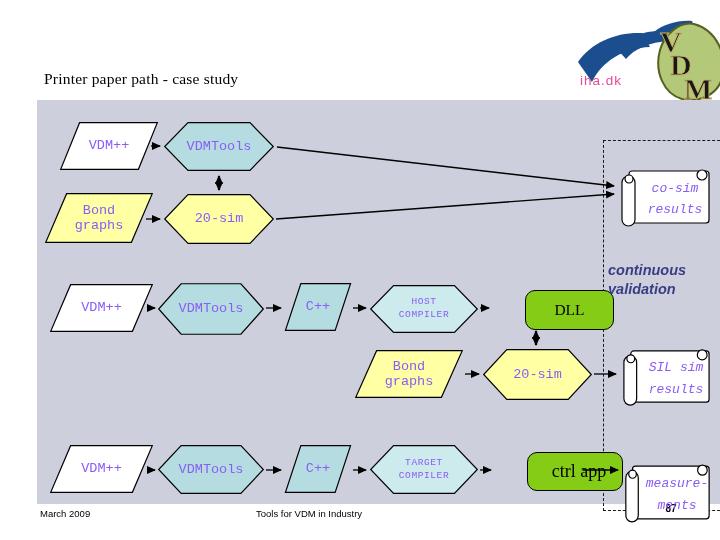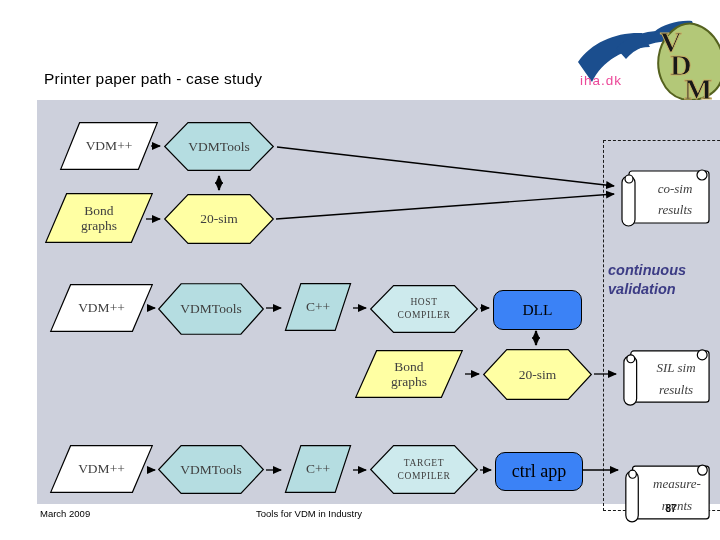--- a/index.html
+++ b/index.html
@@ -4,50 +4,50 @@
 <style>
   html,body{margin:0;padding:0;}
   body{
     width:720px;height:540px;position:relative;overflow:hidden;
     background:#ffffff;
     font-family:"Liberation Sans", sans-serif;
   }
   .abs{position:absolute;}
   
   .slide-title{
-    left:44px;top:70px;font-size:15.5px;color:#000;letter-spacing:0.2px;
+    left:44px;top:70px;font-size:15.5px;color:#000;letter-spacing:0.2px;font-family:Liberation Serif, serif;
   }
   
   .panel{
     left:37px;top:100px;width:683px;height:404px;background:#cdd0dc;
   }
   
   .dashed-frame{
     left:603px;top:140px;width:130px;height:369px;
     border:1px dashed #1a1a1a;background:transparent;
   }
   
   .node{position:absolute;}
   .node svg{position:absolute;left:0;top:0;width:100%;height:100%;overflow:visible;}
   .node .lbl{
     position:relative;z-index:1;width:100%;height:100%;
     display:flex;flex-direction:column;align-items:center;justify-content:center;
-    font-family:Liberation Serif, serif;font-size:13.5px;color:#404040;
+    font-family:Liberation Mono, monospace;font-size:13.5px;color:#8b5cf6;
     text-align:center;line-height:1.12;
   }
   .lbl.small-caps{font-size:9.5px;letter-spacing:0.6px;line-height:1.35;}
   .lbl.scroll-text{font-style:italic;font-size:13px;line-height:1.65;padding-left:10px;}
   .f-white{fill:#ffffff;stroke:#000;stroke-width:1.2;}
   .f-teal{fill:#b5dde1;stroke:#000;stroke-width:1.2;}
   .f-teallight{fill:#cdeaed;stroke:#000;stroke-width:1.2;}
   .f-yellow{fill:#ffffa3;stroke:#000;stroke-width:1.2;}
   .roundbox{
-    border:1.6px solid #000;border-radius:10px;background:#3b82f6;
+    border:1.6px solid #000;border-radius:10px;background:#84cc16;
     display:flex;align-items:center;justify-content:center;
-    font-family:"Liberation Serif", serif;color:#000;
+    font-family:"Liberation Serif", serif;color:#000;margin-left:32px;
   }
   
   .continuous{
     left:608px;top:261px;width:108px;
     font-weight:bold;font-style:italic;font-size:14.5px;line-height:19px;
     color:#3c3c85;
   }
   
   .footer-date{left:40px;top:508px;font-size:9.5px;color:#000;}
   .footer-center{left:256px;top:508px;width:220px;text-align:left;font-size:9.5px;color:#000;}
@@ -232,21 +232,21 @@
 <div class="node" style="left:370px;top:445px;width:108px;height:49px;">
   <svg viewBox="0 0 110 50" preserveAspectRatio="none">
       <polygon class="f-teallight" vector-effect="non-scaling-stroke" points="24,0.7 86,0.7 109.3,25 86,49.3 24,49.3 0.7,25"></polygon>
     </svg>
   <div class="lbl small-caps">
       <span>TARGET</span>
       <span>COMPILER</span>
     </div>
 </div>
 
-<div class="abs roundbox" style="left:495px;top:452px;width:86px;height:37px;">
+<div class="abs roundbox" style="left:495px;top:452px;width:86px;height:37px;padding-left:8px;">
   <span class="bigger" style="font-size:18px;">ctrl app</span>
 </div>
 
 <div class="node" style="left:622px;top:462px;width:90px;height:65px;">
   <svg viewBox="0 0 94 64" preserveAspectRatio="none">
     <rect x="11" y="4" width="80" height="52" rx="3" fill="#fff" stroke="#000" stroke-width="1.2" vector-effect="non-scaling-stroke"></rect>
     <circle cx="84" cy="8" r="5" fill="#fff" stroke="#000" stroke-width="1.2" vector-effect="non-scaling-stroke"></circle>
     <rect x="4" y="9" width="13" height="50" rx="6.5" fill="#fff" stroke="#000" stroke-width="1.2" vector-effect="non-scaling-stroke"></rect>
     <circle cx="11" cy="12" r="4" fill="#fff" stroke="#000" stroke-width="1.2" vector-effect="non-scaling-stroke"></circle>
   </svg>

